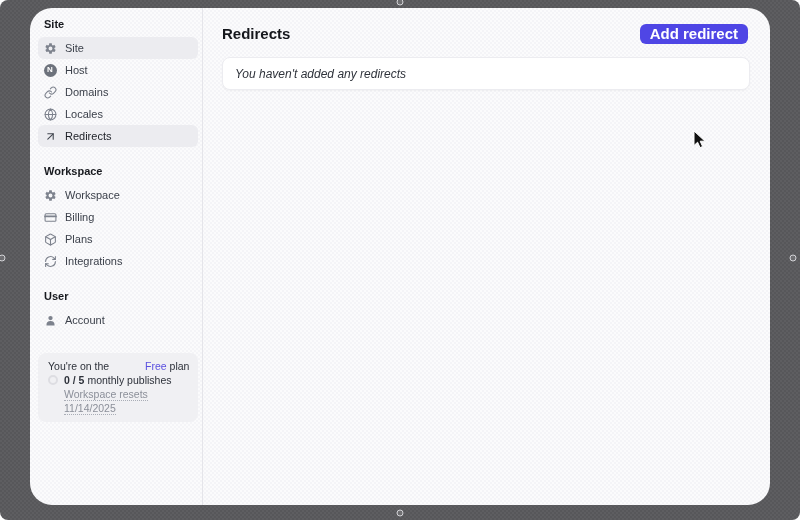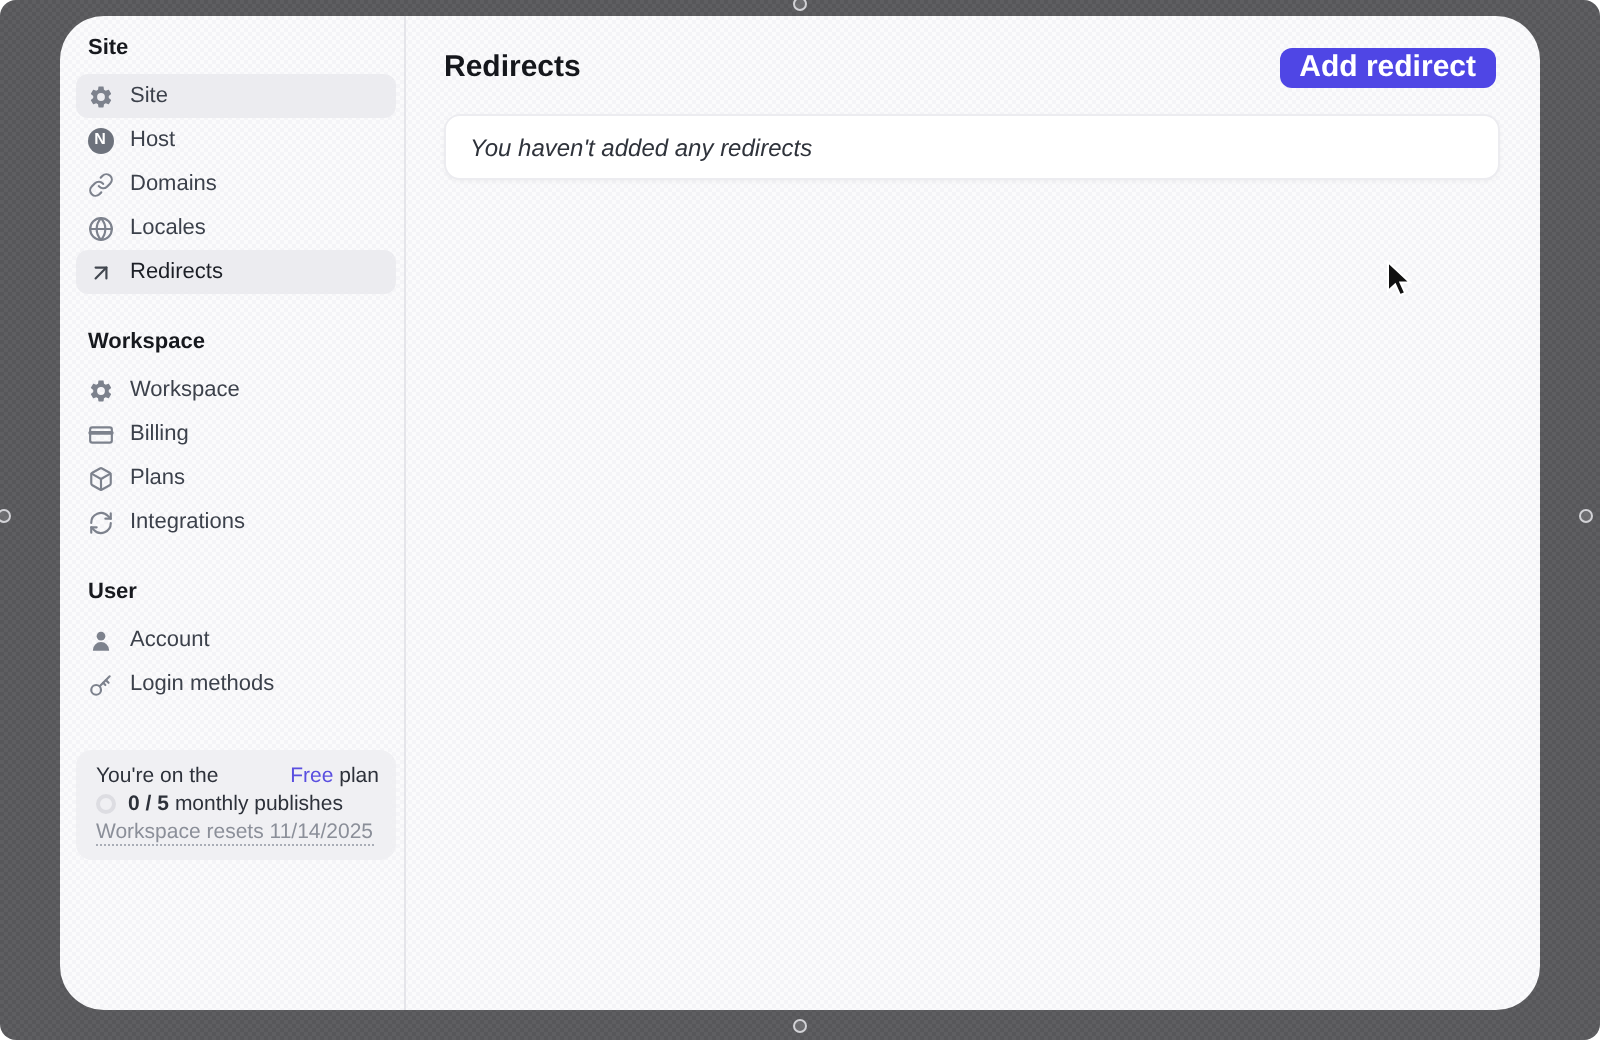--- a/index.html
+++ b/index.html
@@ -54,21 +54,21 @@
     padding:6px 8px 7px 10px; font-size:10.5px; color:#2d313a; line-height:14px;
   }
   .plan-link { color:#5a4fe0;padding-left:33px; }
   .plan-row2 { display:flex; align-items:center; }
   .plan-ring {
     width:10px; height:10px; border-radius:50%; border:2.5px solid #dddde2;
     margin-right:6px; flex:0 0 10px;
   }
   .plan-count { font-weight:700; margin-right:3px;text-align:center; }
   .plan-reset {
-    color:#8b8f99;
+    margin-left:16px; color:#8b8f99;
   }
   .plan-reset span { border-bottom:1px dotted #a9adb6; }
   
   .main { position:absolute; left:173px; top:0; right:0; bottom:0; }
   .main-header {
     display:flex; justify-content:space-between; align-items:flex-start;
     padding:16px 22px 0 19px;
   }
   .page-title { font-size:15px; font-weight:700; color:#15171c; line-height:20px; }
   .add-btn {
@@ -199,31 +199,20 @@
       <div class="item">
         <span class="ic">
           <svg viewBox="0 0 24 24">
               <circle class="fl" cx="12" cy="7.5" r="4"></circle>
               <path class="fl" d="M4.5 21v-.5a7.5 7.5 0 0 1 15 0v.5z"></path>
             </svg>
         </span>
         <span class="lbl">Account</span>
       </div>
 
-      <div class="item">
-        <span class="ic">
-          <svg viewBox="0 0 24 24">
-              <circle cx="7.5" cy="16.5" r="4.5"></circle>
-              <path d="M10.8 13.2 20 4"></path>
-              <path d="M16.5 7.5 19 10"></path>
-              <path d="M14 10l2 2"></path>
-            </svg>
-        </span>
-        <span class="lbl">Login methods</span>
-      </div>
 
 
       <div class="plan-box">
         <div>
           <span>You're on the</span>
           <span class="plan-link">Free</span>
           <span>plan</span>
         </div>
         <div class="plan-row2">
           <span class="plan-ring"></span>

